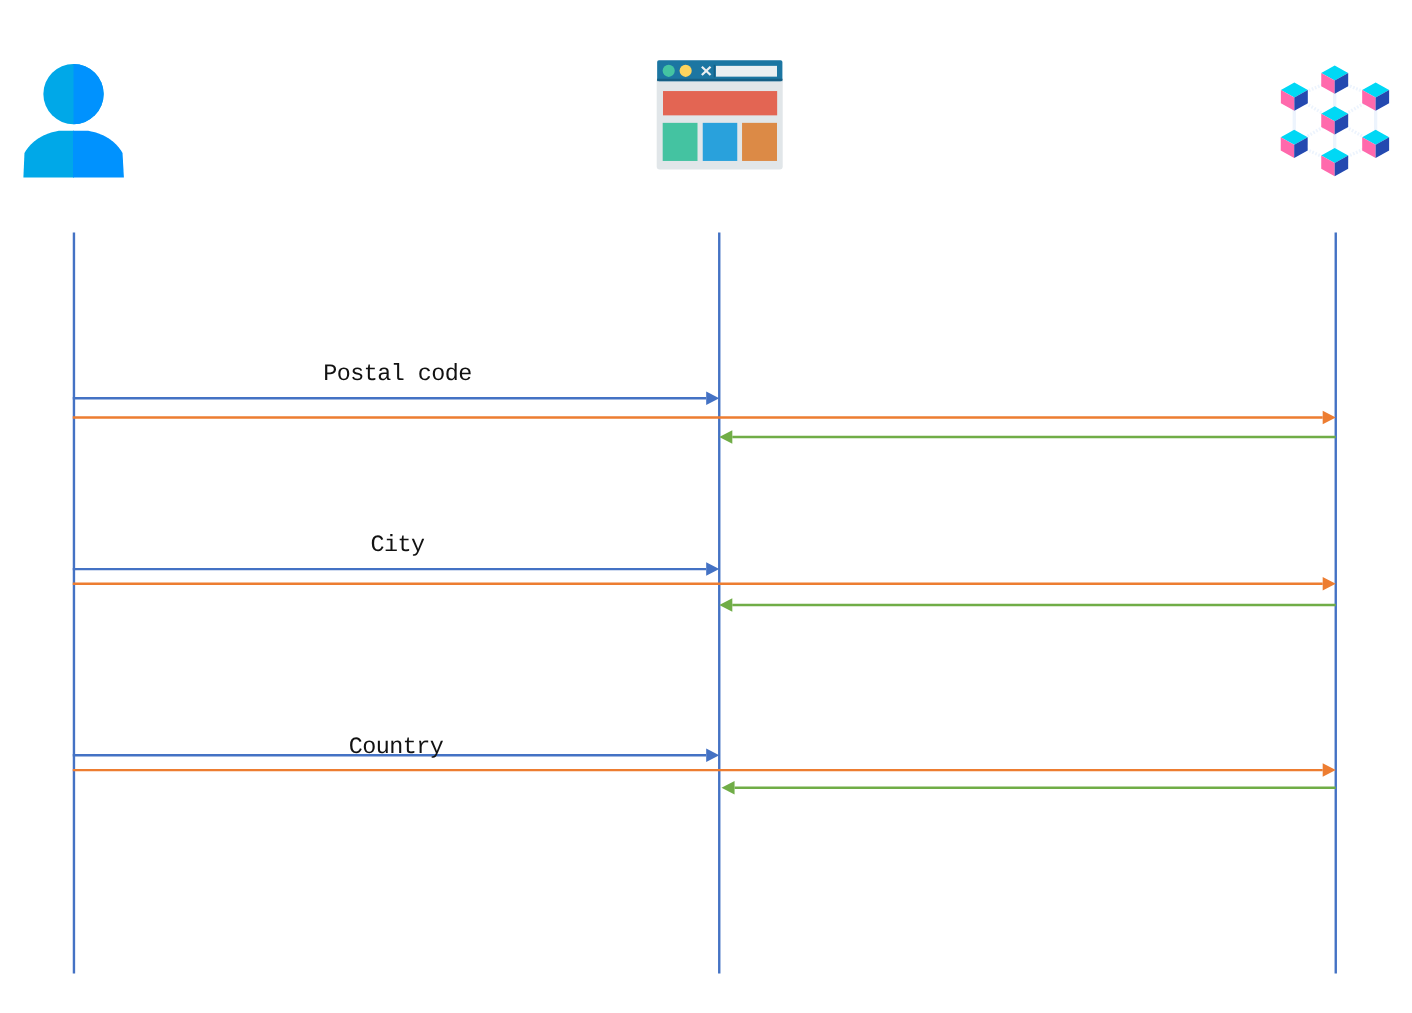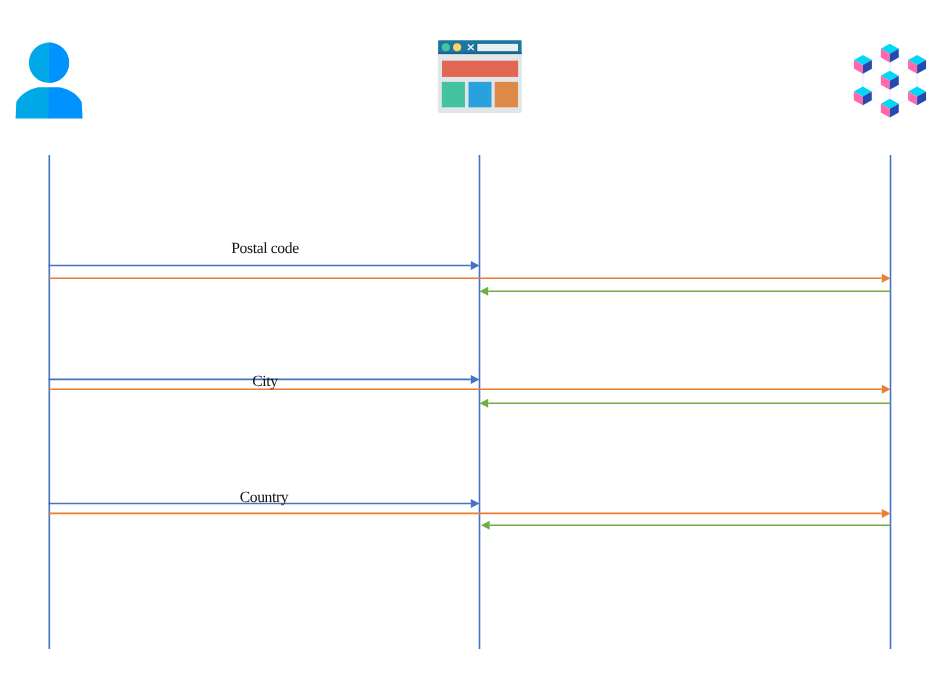--- a/index.html
+++ b/index.html
@@ -1,19 +1,19 @@
 <!DOCTYPE html>
 <html><head>
 <meta charset="utf-8">
 <title>Sequence Diagram</title>
 <style>
   html,body{margin:0;padding:0;background:#ffffff;}
   body{width:941px;height:675px;overflow:hidden;font-family:"Liberation Sans",sans-serif;}
   #stage{position:relative;width:941px;height:675px;background:#fff;}
-  .msg-label{position:absolute;-webkit-font-smoothing:antialiased;text-rendering:geometricPrecision;font-family:Liberation Serif, serif;font-size:15.6px;color:#121212;white-space:nowrap;transform:translate(-50%,-50%);letter-spacing:-0.37px;will-change:transform;}
+  .msg-label{position:absolute;-webkit-font-smoothing:antialiased;text-rendering:geometricPrecision;font-family:Liberation Mono, monospace;font-size:15.6px;color:#121212;white-space:nowrap;transform:translate(-50%,-50%);letter-spacing:-0.37px;will-change:transform;}
   svg{position:absolute;left:0;top:0;}
 </style>
 </head>
 <body>
 
 <div id="stage">
   <svg id="lines-svg" width="941" height="675" viewBox="0 0 941 675">
       <line x1="49.3" y1="155" x2="49.3" y2="649" stroke="#4472C4" stroke-width="1.6"></line>
       <line x1="479.5" y1="155" x2="479.5" y2="649" stroke="#4472C4" stroke-width="1.6"></line>
       <line x1="890.5" y1="155" x2="890.5" y2="649" stroke="#4472C4" stroke-width="1.6"></line>
@@ -124,16 +124,16 @@
       </g>
       <g>
         <path d="M 49.8 68.7 L 58.78 73.7 L 49.8 78.7 L 40.81999999999999 73.7 Z" fill="#00D8F5"></path>
         <path d="M 40.81999999999999 73.7 L 49.8 78.7 L 49.8 87.55 L 40.81999999999999 82.55 Z" fill="#FF69AC"></path>
         <path d="M 58.78 73.7 L 49.8 78.7 L 49.8 87.55 L 58.78 82.55 Z" fill="#2449B0"></path>
       </g>
     </svg>
 
   <div id="labels">
     <div class="msg-label" style="left: 264.8px; top: 249px;">Postal code</div>
-    <div class="msg-label" style="left: 264.9px; top: 382px;">City</div>
+    <div class="msg-label" style="left: 264.9px; top: 363px;">City</div>
     <div class="msg-label" style="left: 263.7px; top: 498px;">Country</div>
   </div>
 </div>
 
 </body></html>

